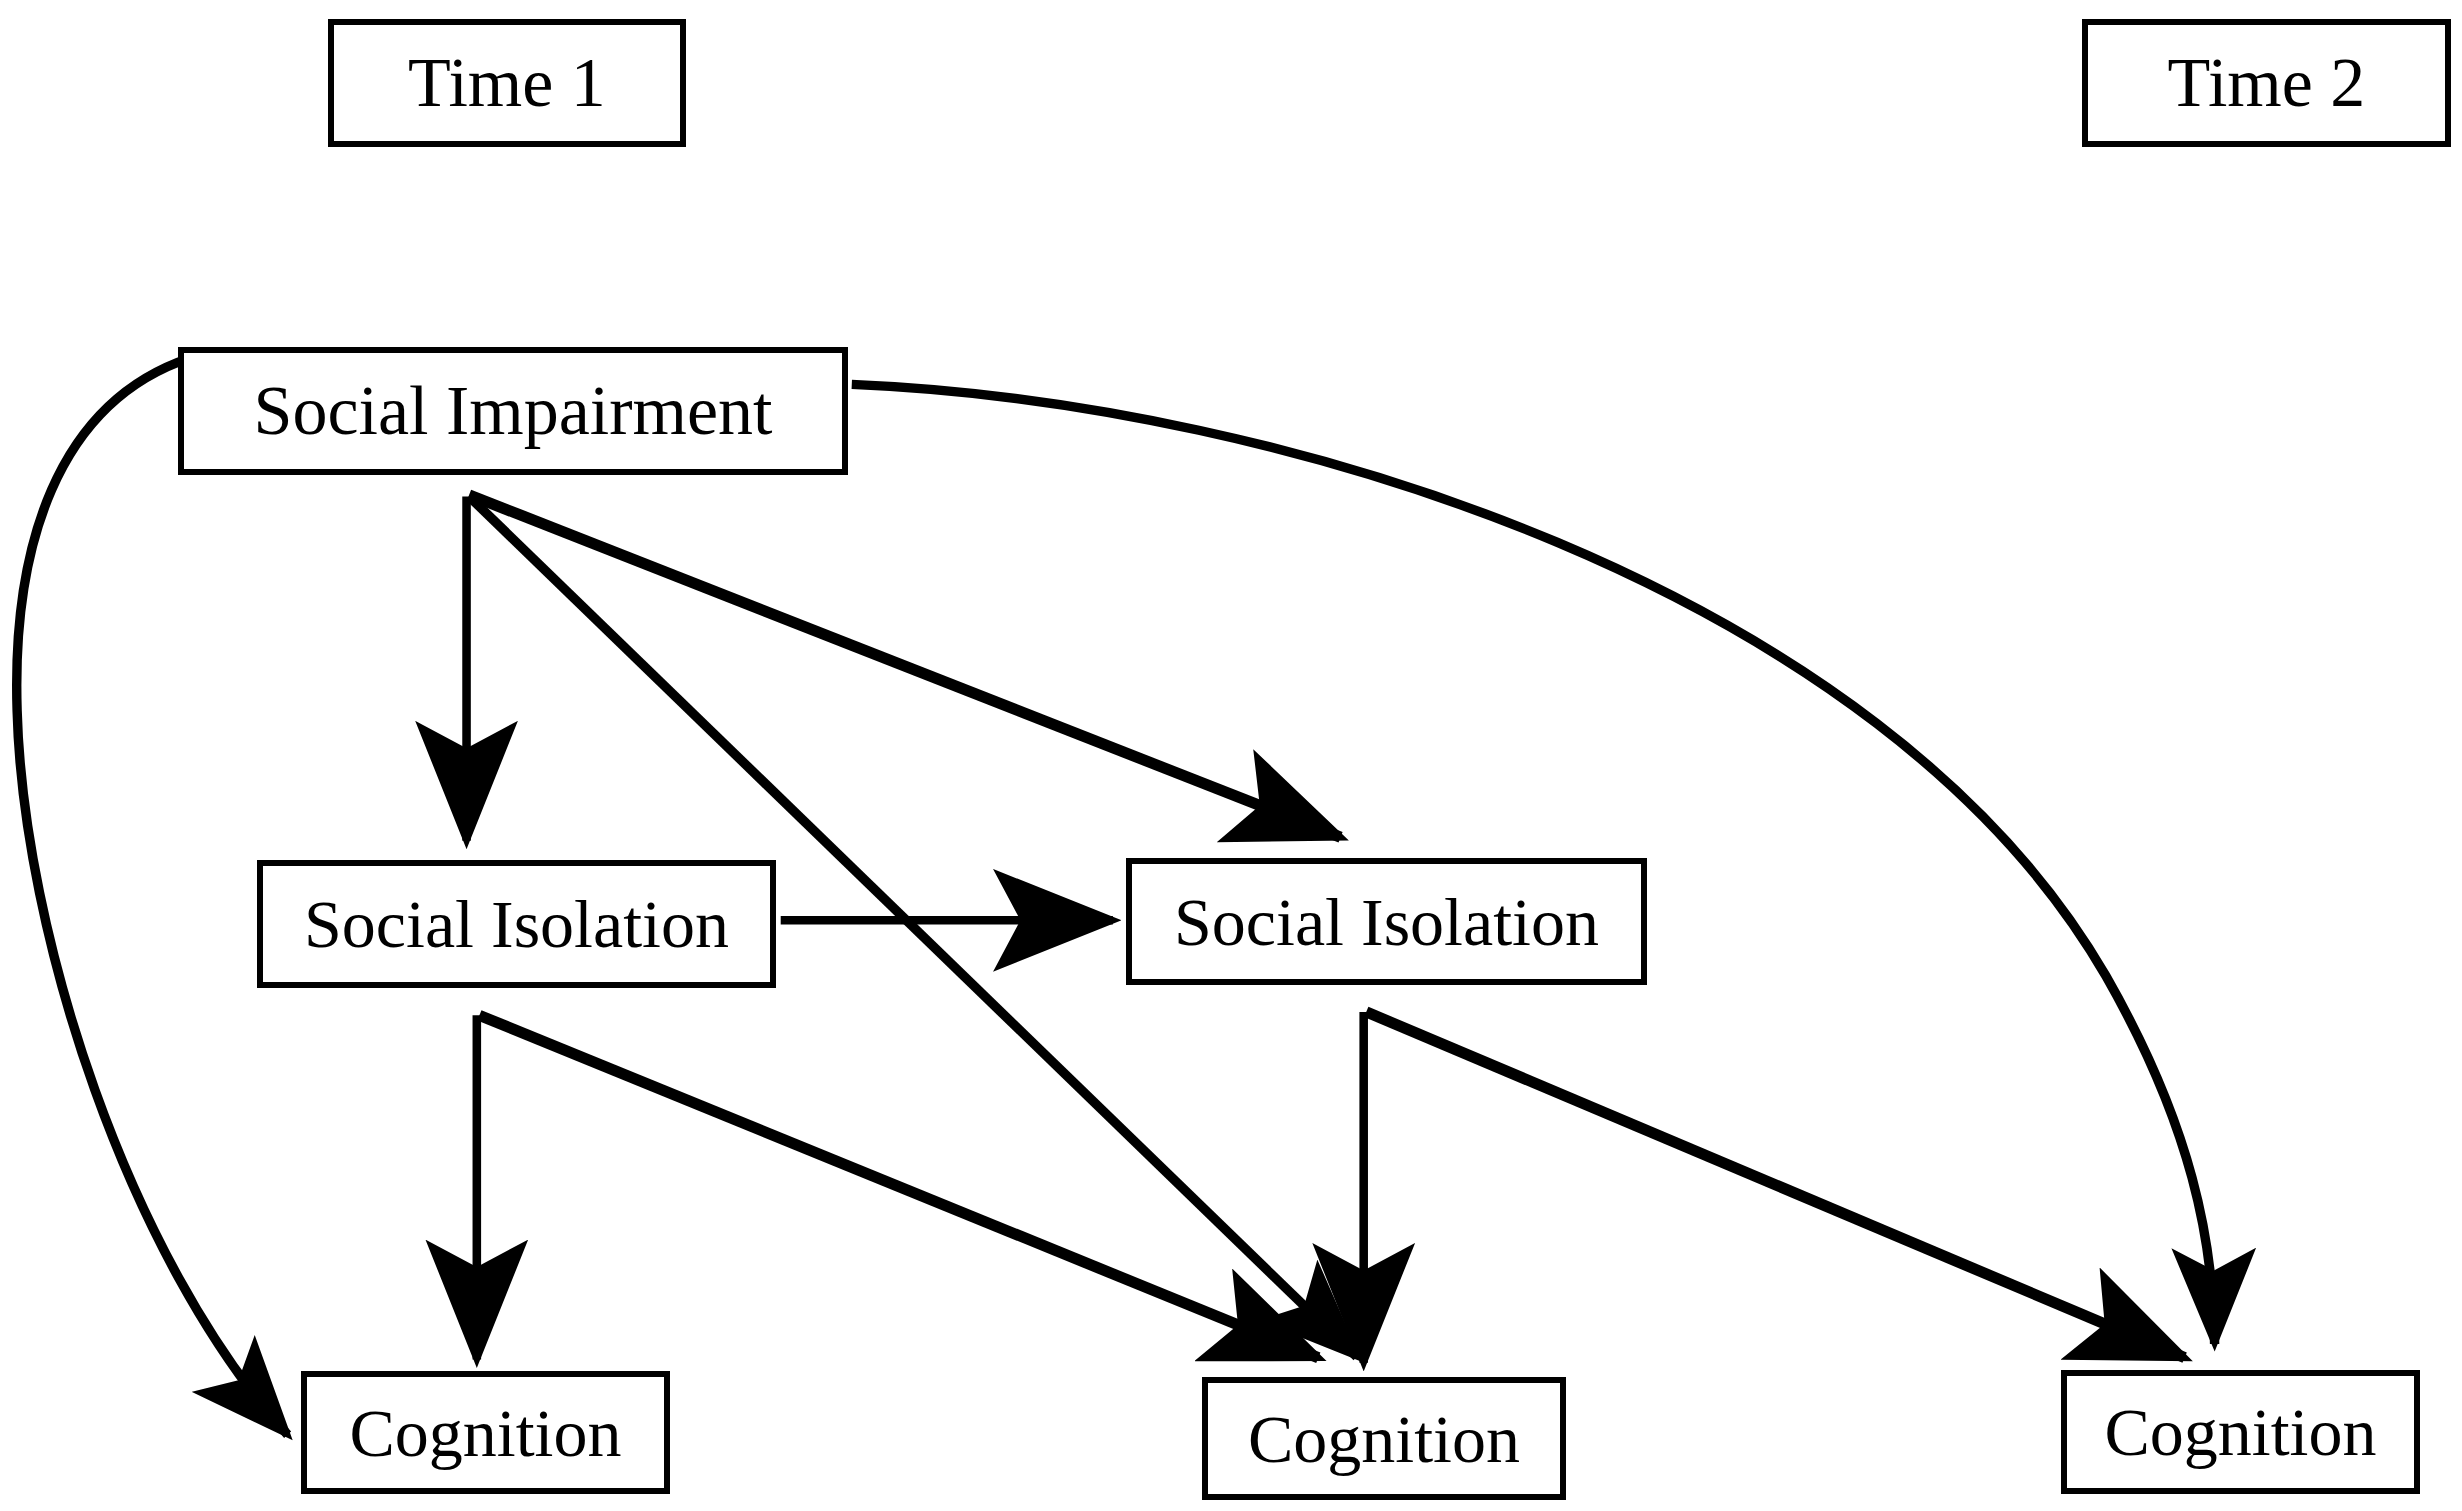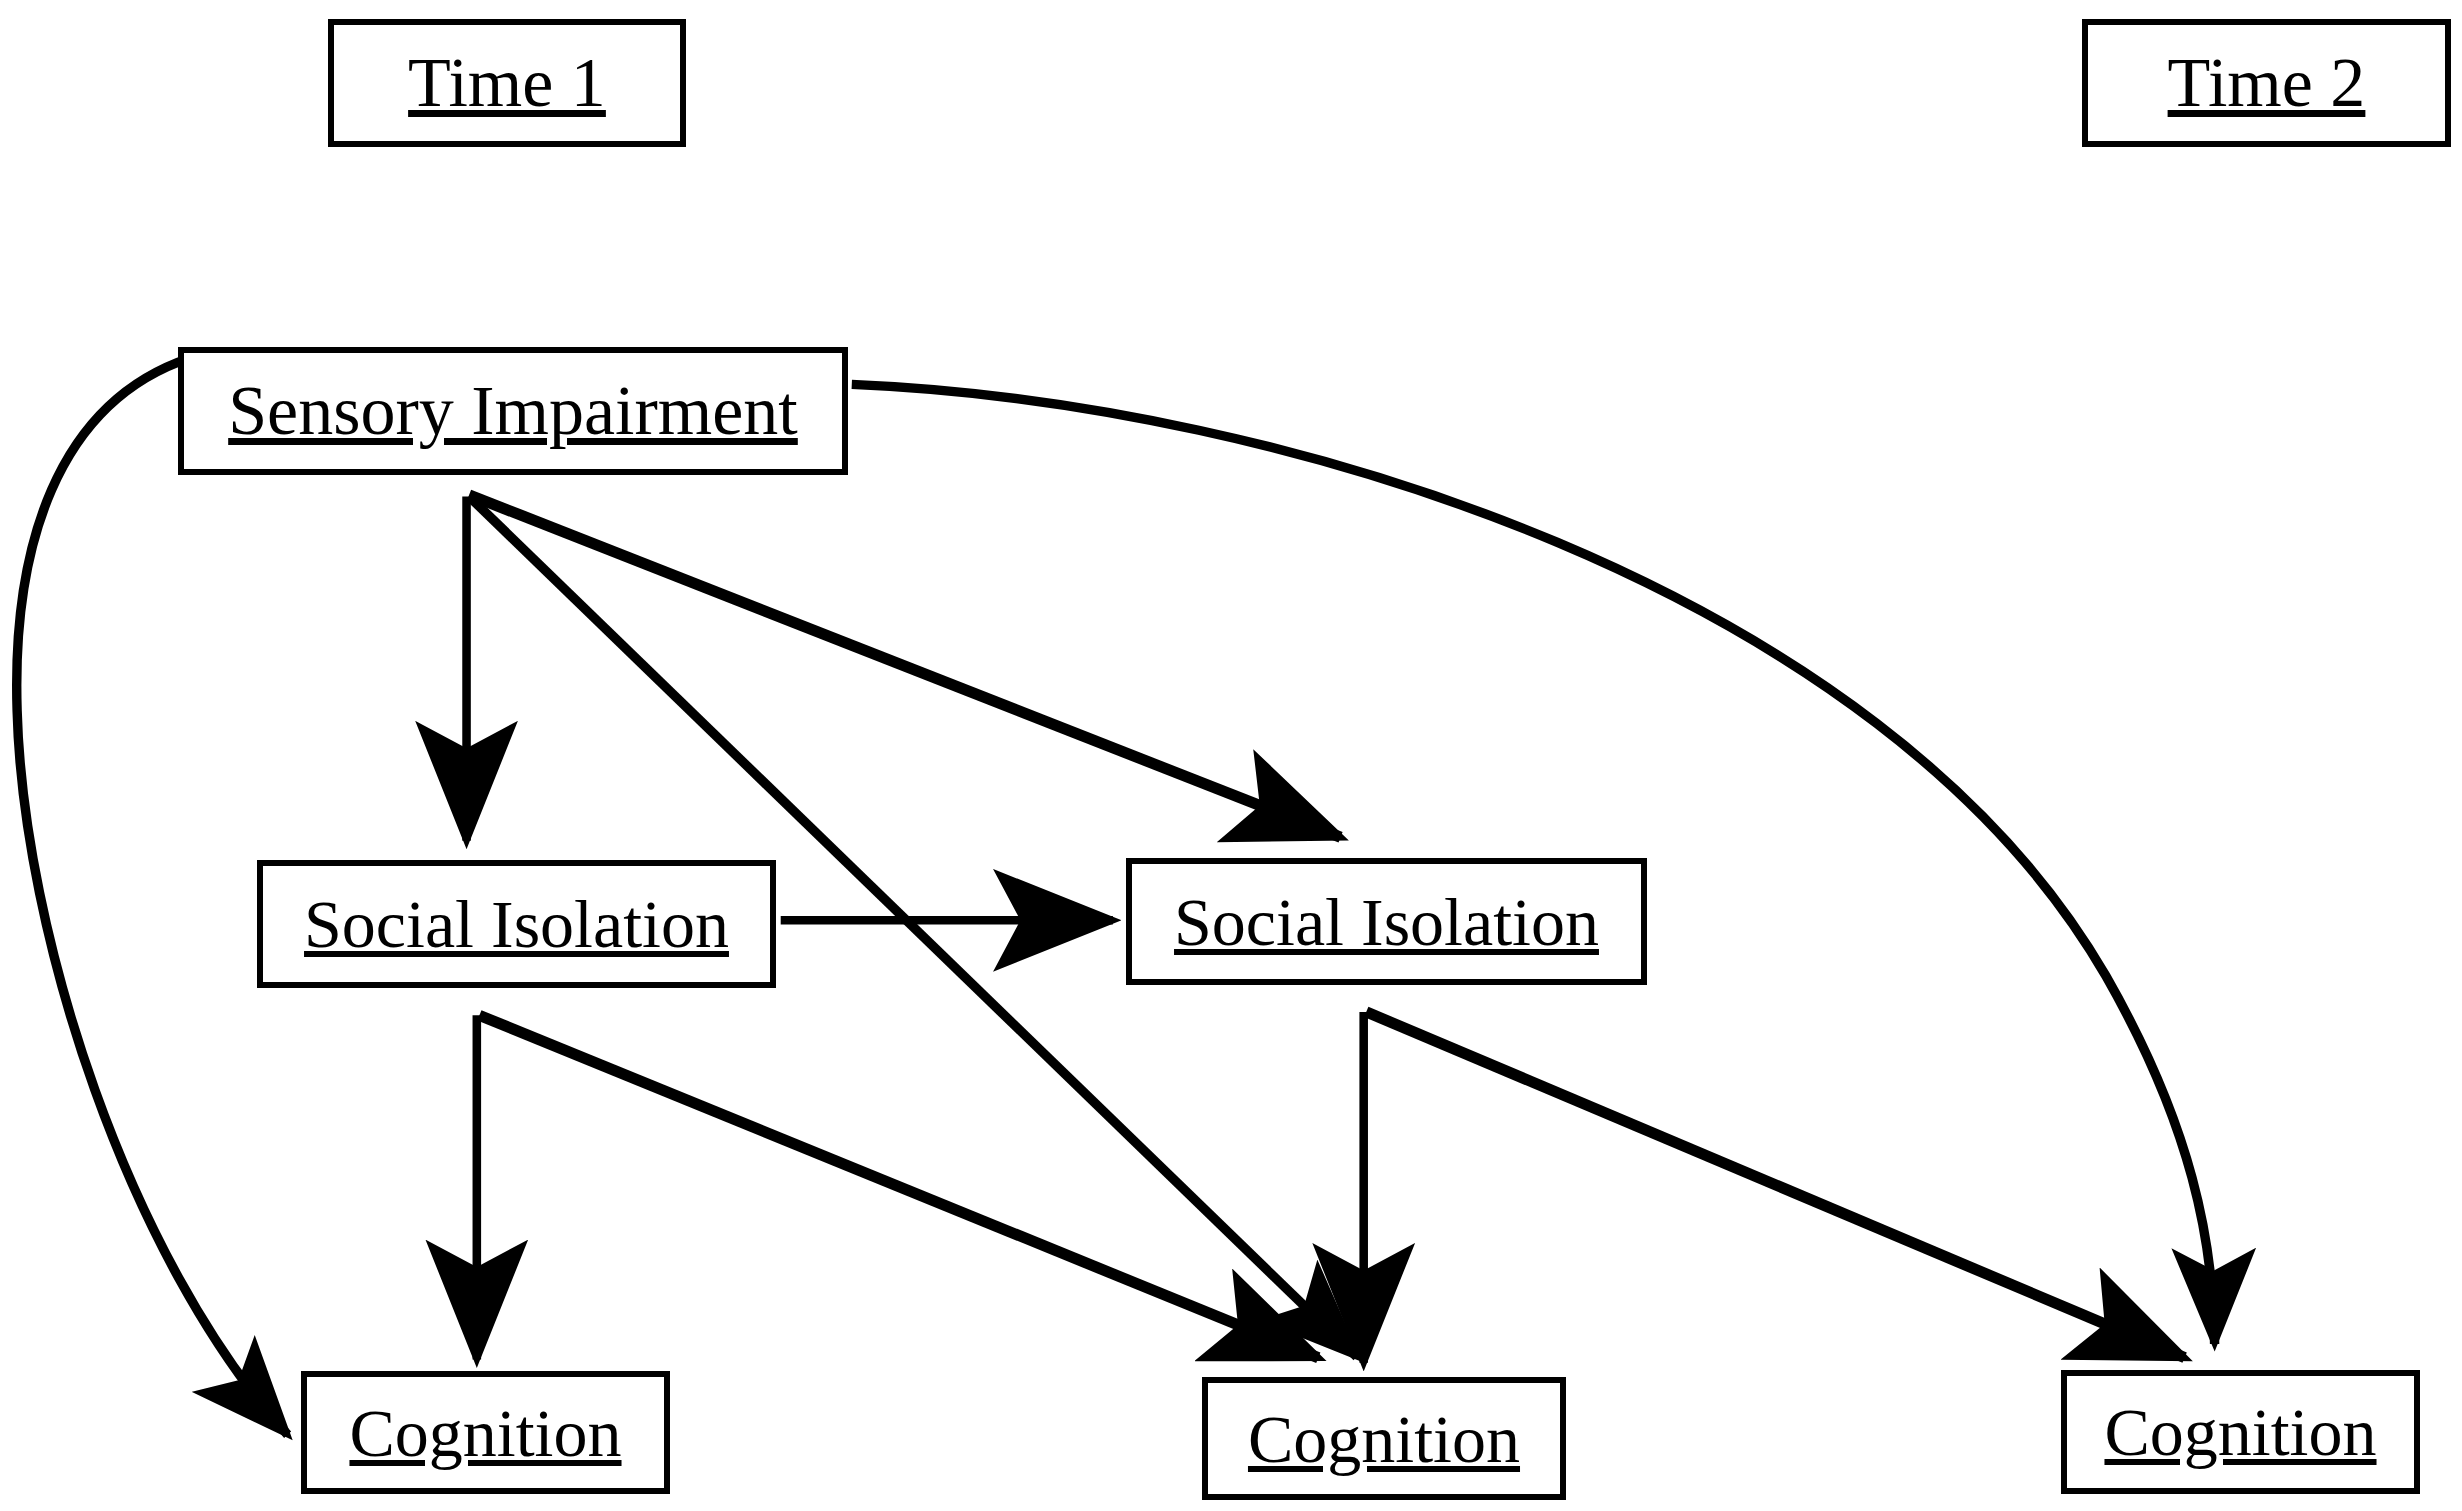--- a/index.html
+++ b/index.html
@@ -32,21 +32,20 @@
     background: #ffffff;
     border: 6px solid #000000;
     display: flex;
     align-items: center;
     justify-content: center;
     text-align: center;
     color: #000000;
     line-height: 1;
     white-space: nowrap;
     z-index: 5;
-    text-decoration: underline;
   }
   .node-label {
     display: block;
     font-family: "Liberation Serif", "DejaVu Serif", serif;
     color: #000000;
   }
   
   .time-box {
     height: 128px;
   }
@@ -125,21 +124,21 @@
   <div class="node time-box" id="time-1">
     <span class="node-label">Time 1</span>
   </div>
 
 
   <div class="node time-box" id="time-3">
     <span class="node-label">Time 2</span>
   </div>
 
   <div class="node" id="sensory-impairment-t1">
-    <span class="node-label">Sensory Impairment</span>
+    <span class="node-label">Social Impairment</span>
   </div>
 
   <div class="node" id="social-isolation-t1">
     <span class="node-label">Social Isolation</span>
   </div>
 
   <div class="node" id="social-isolation-t2">
     <span class="node-label">Social Isolation</span>
   </div>
 

